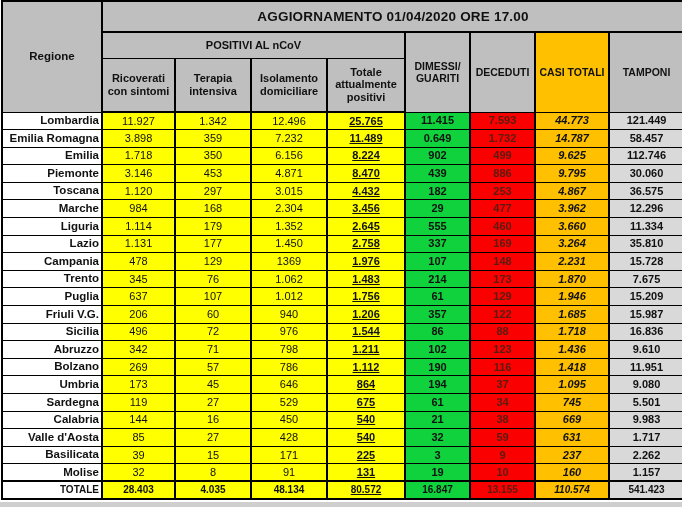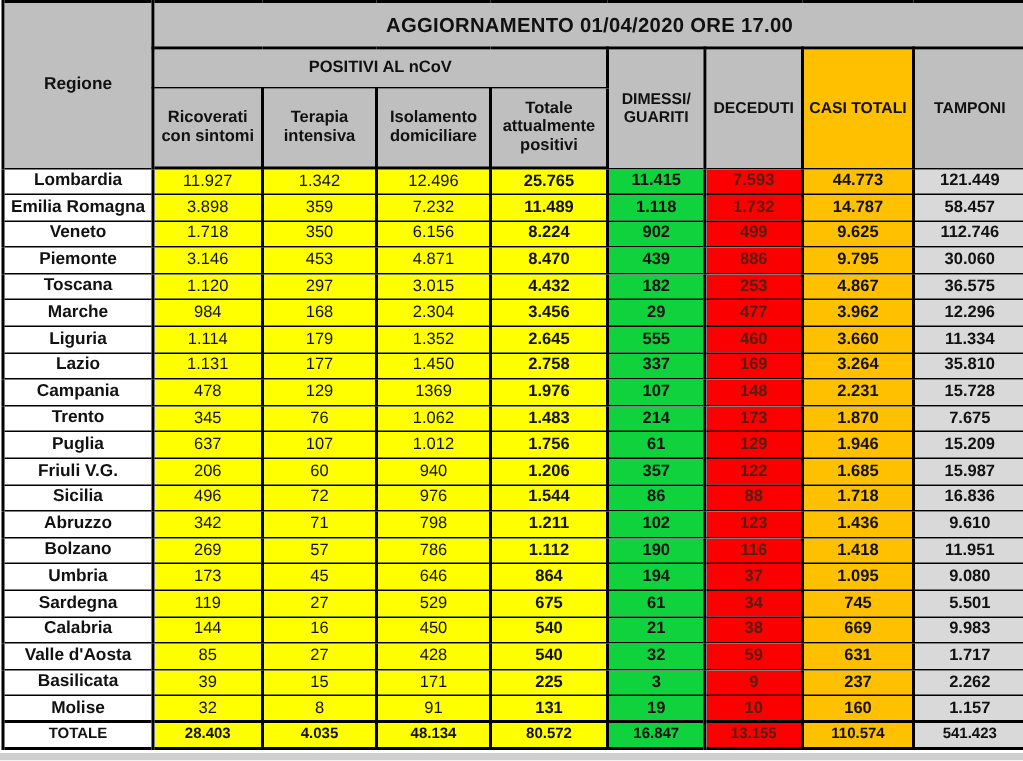--- a/index.html
+++ b/index.html
@@ -39,26 +39,26 @@
   .title-cell { font-size: 13.5px; letter-spacing: .2px; border-bottom-width: 2px; }
   .regione-cell { font-size: 11.5px; }
   .group-cell { font-size: 11px; text-align: center; }
   .sub-th { font-size: 11px; }
   .right-th { font-size: 10.5px; }
   thead tr.h3 th { border-bottom-width: 2px; }
   .th-highlight { background: var(--orange) !important; }
 
   tbody tr { height: 17.6px; }
   tbody td { font-size: 11px; line-height: 1; white-space: nowrap; }
-  .c0 { background: #ffffff; font-weight: bold; font-size: 11.5px; }
+  .c0 { background: #ffffff; font-weight: bold; font-size: 11.5px; text-align: right; }
   .c1, .c2, .c3 { background: var(--yellow); font-weight: normal; }
-  .c4 { background: var(--yellow); font-weight: bold; }
+  .c4 { background: var(--yellow); font-weight: bold; text-decoration: underline; }
   .c5 { background: var(--green);  font-weight: bold; }
   .c6 { background: var(--red);    font-weight: bold; color: var(--deceduti-text); }
-  .c7 { background: var(--orange); font-weight: bold; }
+  .c7 { background: var(--orange); font-weight: bold; font-style: italic; }
   .c8 { background: var(--tamponi-gray); font-weight: bold; }
 
   tr.total-row { height: 18px; }
   tr.total-row td { border-top-width: 2px; font-weight: bold; font-size: 10px; }
 
   .bottom-strip {
     position: absolute; left: 0; bottom: 0;
     width: 682px; height: 5px;
     background: #cfcfcf;
   }
@@ -109,27 +109,27 @@
           <td class="c6">7.593</td>
           <td class="c7">44.773</td>
           <td class="c8">121.449</td>
         </tr>
         <tr class="">
           <td class="c0">Emilia Romagna</td>
           <td class="c1">3.898</td>
           <td class="c2">359</td>
           <td class="c3">7.232</td>
           <td class="c4">11.489</td>
-          <td class="c5">1.118</td>
+          <td class="c5">0.649</td>
           <td class="c6">1.732</td>
           <td class="c7">14.787</td>
           <td class="c8">58.457</td>
         </tr>
         <tr class="">
-          <td class="c0">Veneto</td>
+          <td class="c0">Emilia</td>
           <td class="c1">1.718</td>
           <td class="c2">350</td>
           <td class="c3">6.156</td>
           <td class="c4">8.224</td>
           <td class="c5">902</td>
           <td class="c6">499</td>
           <td class="c7">9.625</td>
           <td class="c8">112.746</td>
         </tr>
         <tr class="">

